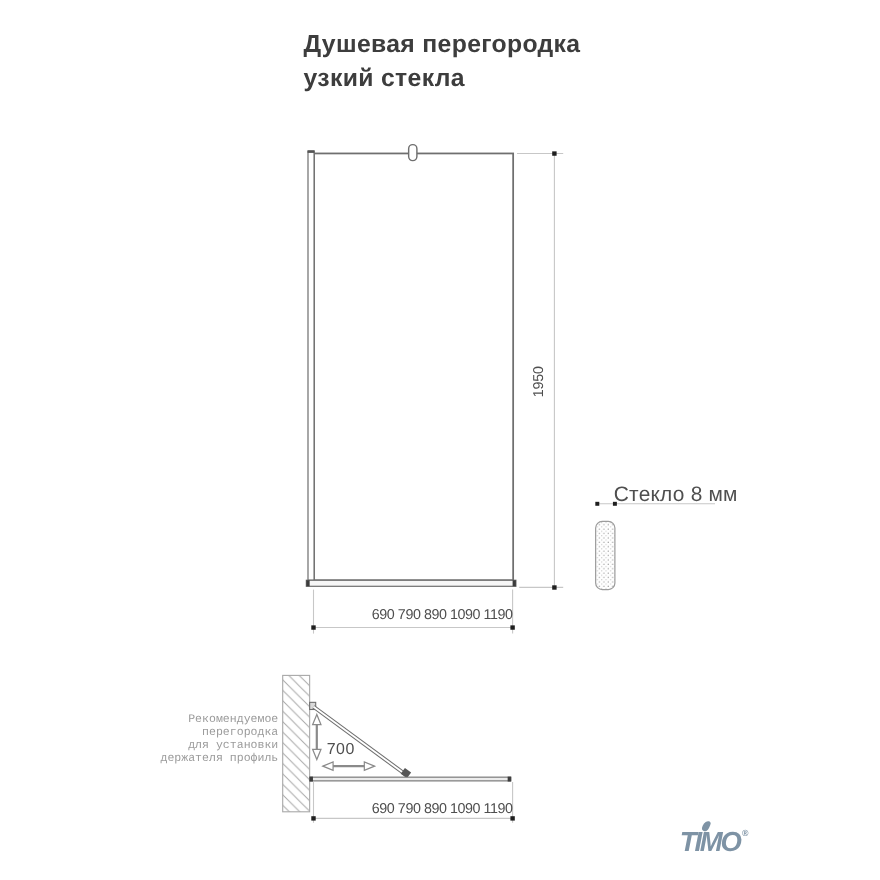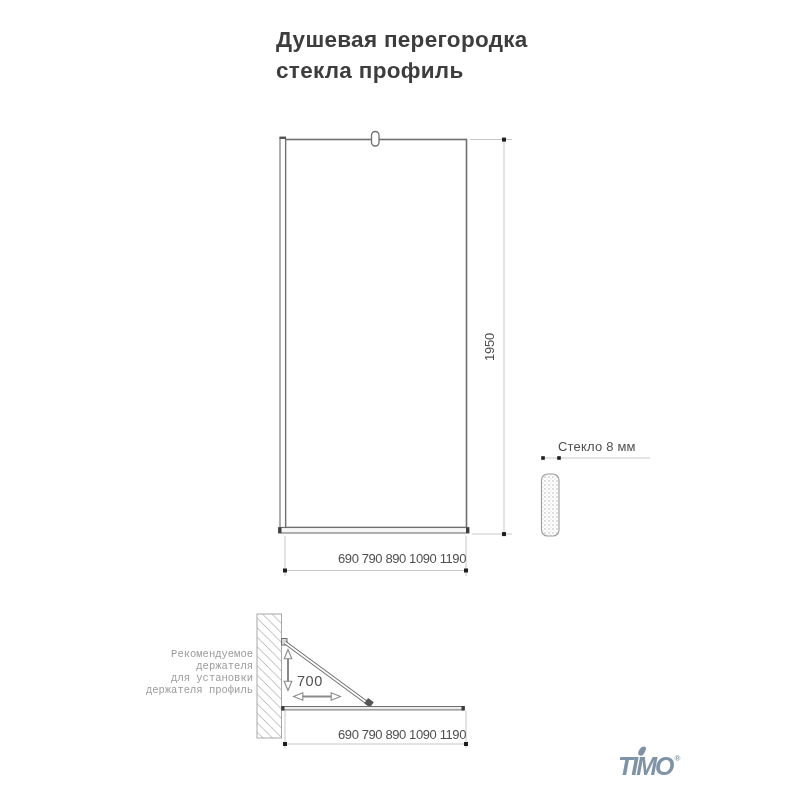--- a/index.html
+++ b/index.html
@@ -14,21 +14,21 @@
     letter-spacing:.3px;white-space:nowrap;
   }
   .dim-text{
     color:var(--dim_text);font-size:13px;letter-spacing:-.4px;white-space:nowrap;
     text-align:right;
   }
   .dim-rot{
     color:var(--dim_text);font-size:13px;letter-spacing:-.2px;white-space:nowrap;
     transform:rotate(-90deg);text-align:center;
   }
-  .glass-label{color:var(--dim_text);font-size:13px;letter-spacing:.2px;white-space:nowrap;}
+  .glass-label{color:var(--dim_text);font-size:19px;letter-spacing:.2px;white-space:nowrap;}
   .note{
     color:var(--muted_text);font-size:10.5px;line-height:12px;text-align:right;white-space:nowrap;
   }
   .dist-label{color:var(--dim_text);font-size:14.5px;letter-spacing:.5px;}
   
   .ln{stroke:var(--line);}
   .lt{stroke:var(--light);}
   .dot{fill:var(--dot);}
   
   .logo{
@@ -128,32 +128,32 @@
         <line x1="466" y1="711" x2="466" y2="748" class="lt" stroke-width="1"></line>
         <line x1="285" y1="744" x2="466" y2="744" class="lt" stroke-width="1"></line>
         <rect x="283" y="742" width="4" height="4" class="dot"></rect>
         <rect x="464" y="742" width="4" height="4" class="dot"></rect>
       </g>
     </g>
   </svg>
 
   <div class="abs title" style="left:276px;top:24px;">
     <div>Душевая перегородка</div>
-    <div>стекла профиль</div>
+    <div>узкий стекла</div>
   </div>
 
   <div class="abs dim-rot" style="left:469px;top:340px;width:40px;height:14px;">1950</div>
 
   <div class="abs dim-text" style="left:285px;top:551px;width:181px;">690 790 890 1090 1190</div>
 
   <div class="abs glass-label" style="left:558px;top:439px;">Стекло 8 мм</div>
 
   <div class="abs note" style="right:547px;top:648px;font-family:Liberation Mono, monospace;">
     <div>Рекомендуемое</div>
-    <div>держателя</div>
+    <div>перегородка</div>
     <div>для установки</div>
     <div>держателя профиль</div>
   </div>
 
   <div class="abs dist-label" style="left:297px;top:673px;">700</div>
 
   <div class="abs dim-text" style="left:285px;top:727px;width:181px;">690 790 890 1090 1190</div>
 
   <div class="abs logo" style="left:618px;top:752px;">
     <span>TIMO</span><span class="reg">®</span>

